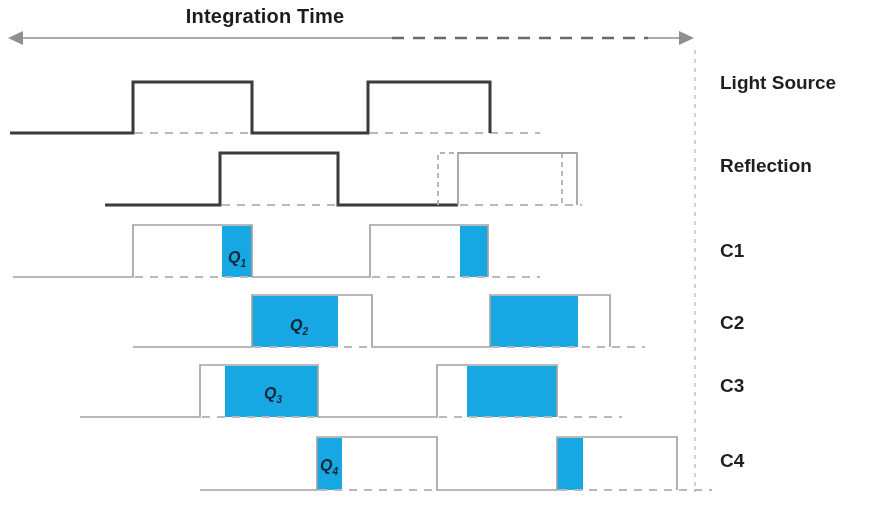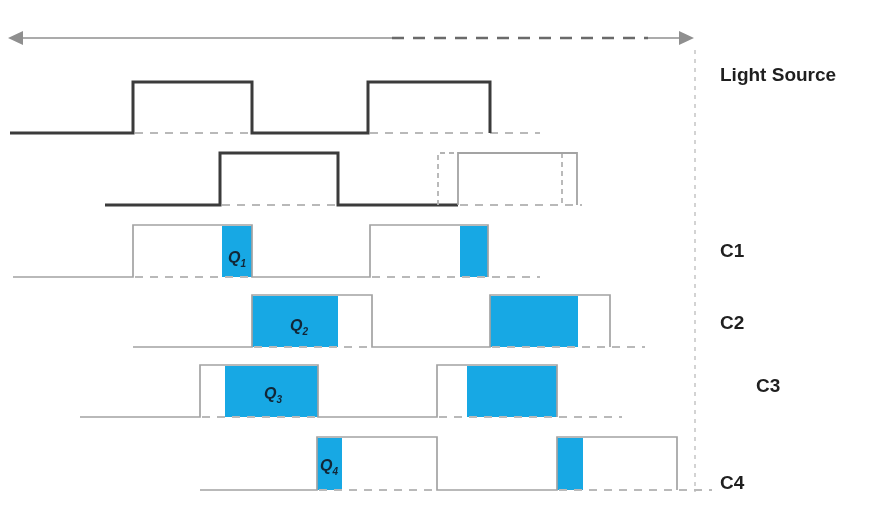--- a/index.html
+++ b/index.html
@@ -17,31 +17,32 @@
     font-size:20px;font-weight:bold;color:#1c1c1c;
     letter-spacing:0.2px;
   }
   .svg-layer{position:absolute;left:0;top:0;}
   .sig-label{
     position:absolute;
     left:720px;
     font-size:19px;font-weight:bold;color:#1f1f1f;
     white-space:nowrap;
   }
-  .sig-0{top:64px;}
+  .sig-0{top:72px;}
   .sig-1{top:155px;}
   .sig-2{top:240px;}
   .sig-3{top:312px;}
-  .sig-4{top:375px;margin-left:36px;}
-  .sig-5{top:472px;}
+  .sig-4{top:375px;}
+  .sig-5{top:450px;}
 </style>
 </head>
 <body>
 
 <div class="stage">
+  <div class="title">Integration Time</div>
 
   <svg class="svg-layer" width="877" height="518" viewBox="0 0 877 518" xmlns="http://www.w3.org/2000/svg">
       <rect x="222" y="226" width="30" height="51" fill="#17a8e4"></rect>
       <rect x="460" y="226" width="28" height="51" fill="#17a8e4"></rect>
       <rect x="252" y="296" width="86" height="51" fill="#17a8e4"></rect>
       <rect x="490" y="296" width="88" height="51" fill="#17a8e4"></rect>
       <rect x="225" y="366" width="93" height="51" fill="#17a8e4"></rect>
       <rect x="467" y="366" width="90" height="51" fill="#17a8e4"></rect>
       <rect x="317" y="438" width="25" height="52" fill="#17a8e4"></rect>
       <rect x="557" y="438" width="26" height="52" fill="#17a8e4"></rect>
@@ -72,17 +73,18 @@
       <line x1="319" y1="490" x2="435" y2="490" stroke="#b9b9b9" stroke-width="2.2" stroke-dasharray="8,7"></line>
       <line x1="559" y1="490" x2="712" y2="490" stroke="#b9b9b9" stroke-width="2.2" stroke-dasharray="8,7"></line>
       <polyline points="200,490 317,490 317,437 437,437 437,490 557,490 557,437 677,437 677,490" fill="none" stroke="#a3a3a3" stroke-width="1.7"></polyline>
       <text x="228" y="263" font-size="16" font-family="&quot;Liberation Sans&quot;, sans-serif" font-weight="bold" font-style="italic" fill="#122636">Q<tspan dy="4" font-size="10">1</tspan></text>
       <text x="290" y="331" font-size="16" font-family="&quot;Liberation Sans&quot;, sans-serif" font-weight="bold" font-style="italic" fill="#122636">Q<tspan dy="4" font-size="10">2</tspan></text>
       <text x="264" y="399" font-size="16" font-family="&quot;Liberation Sans&quot;, sans-serif" font-weight="bold" font-style="italic" fill="#122636">Q<tspan dy="4" font-size="10">3</tspan></text>
       <text x="320" y="471" font-size="16" font-family="&quot;Liberation Sans&quot;, sans-serif" font-weight="bold" font-style="italic" fill="#122636">Q<tspan dy="4" font-size="10">4</tspan></text>
     </svg>
 
   <div class="sig-label sig-0">Light Source</div>
+  <div class="sig-label sig-1">Reflection</div>
   <div class="sig-label sig-2">C1</div>
   <div class="sig-label sig-3">C2</div>
   <div class="sig-label sig-4">C3</div>
   <div class="sig-label sig-5">C4</div>
 </div>
 
 </body></html>

